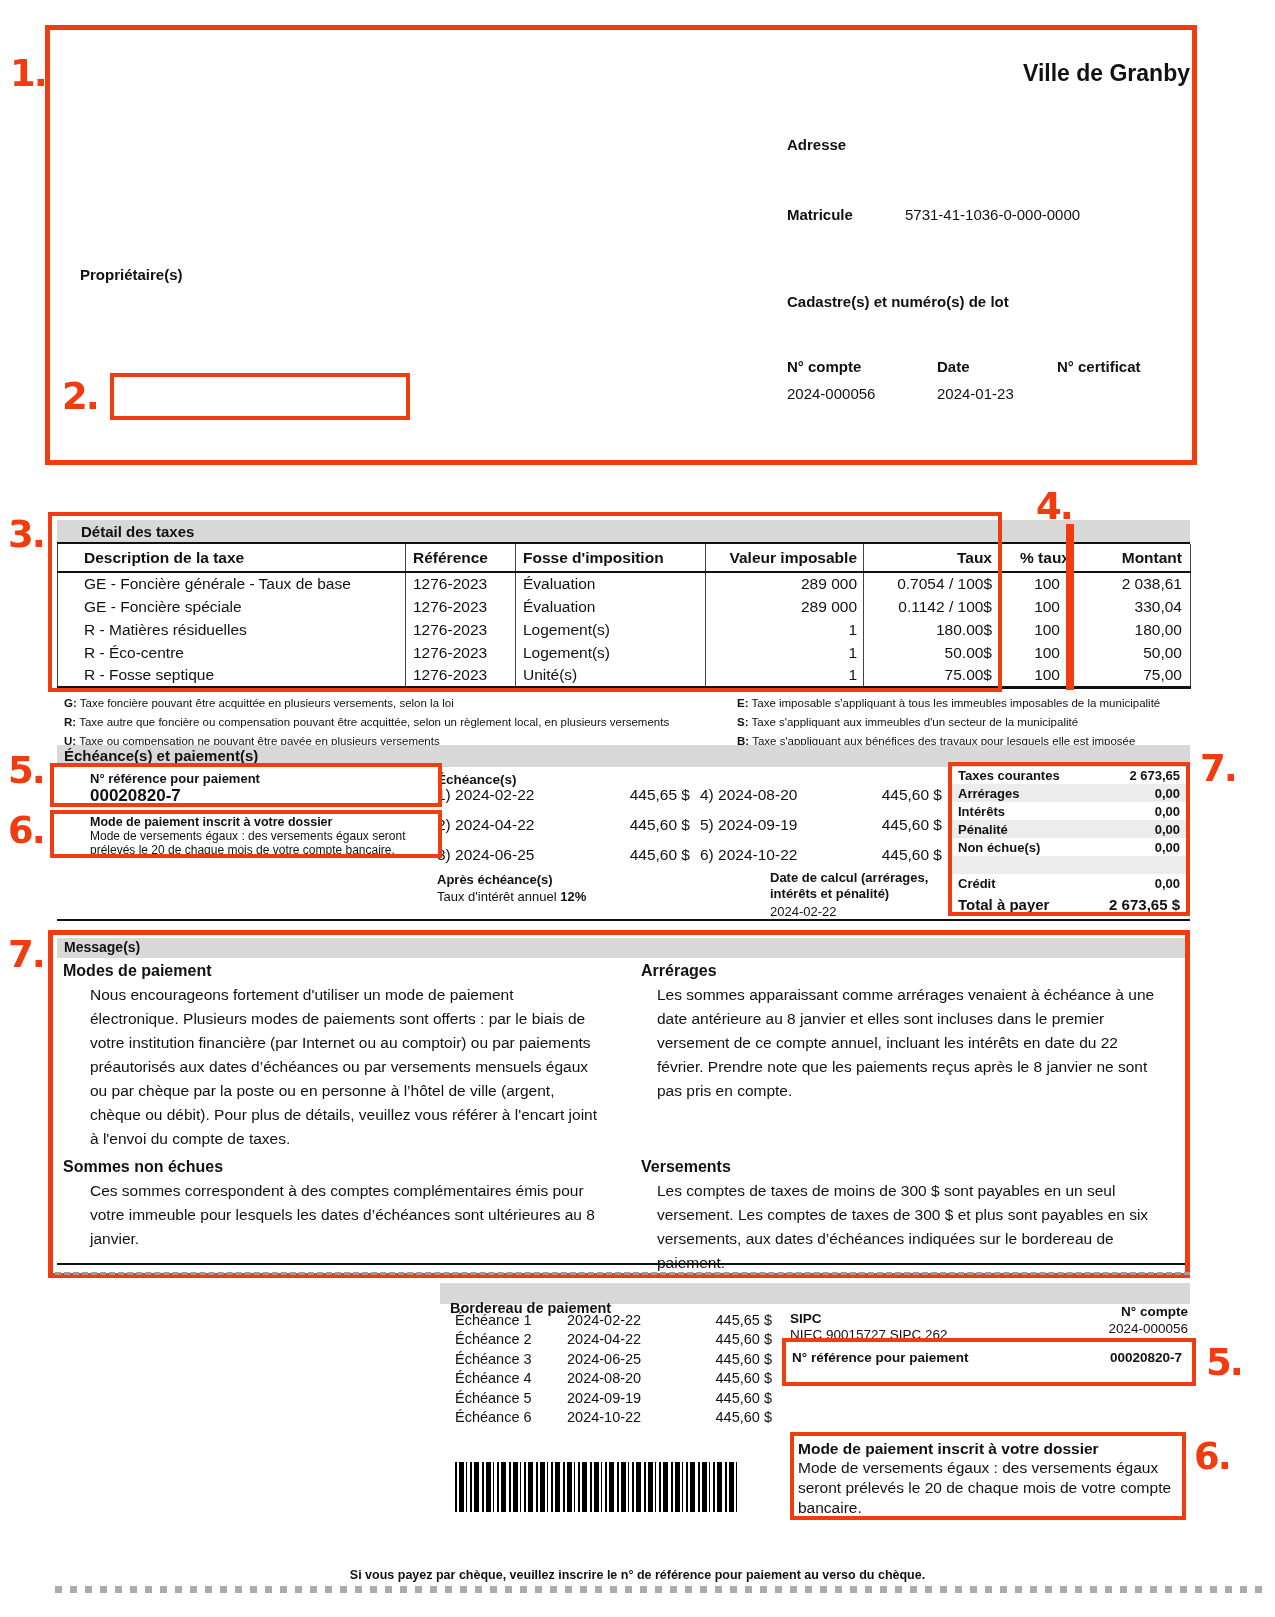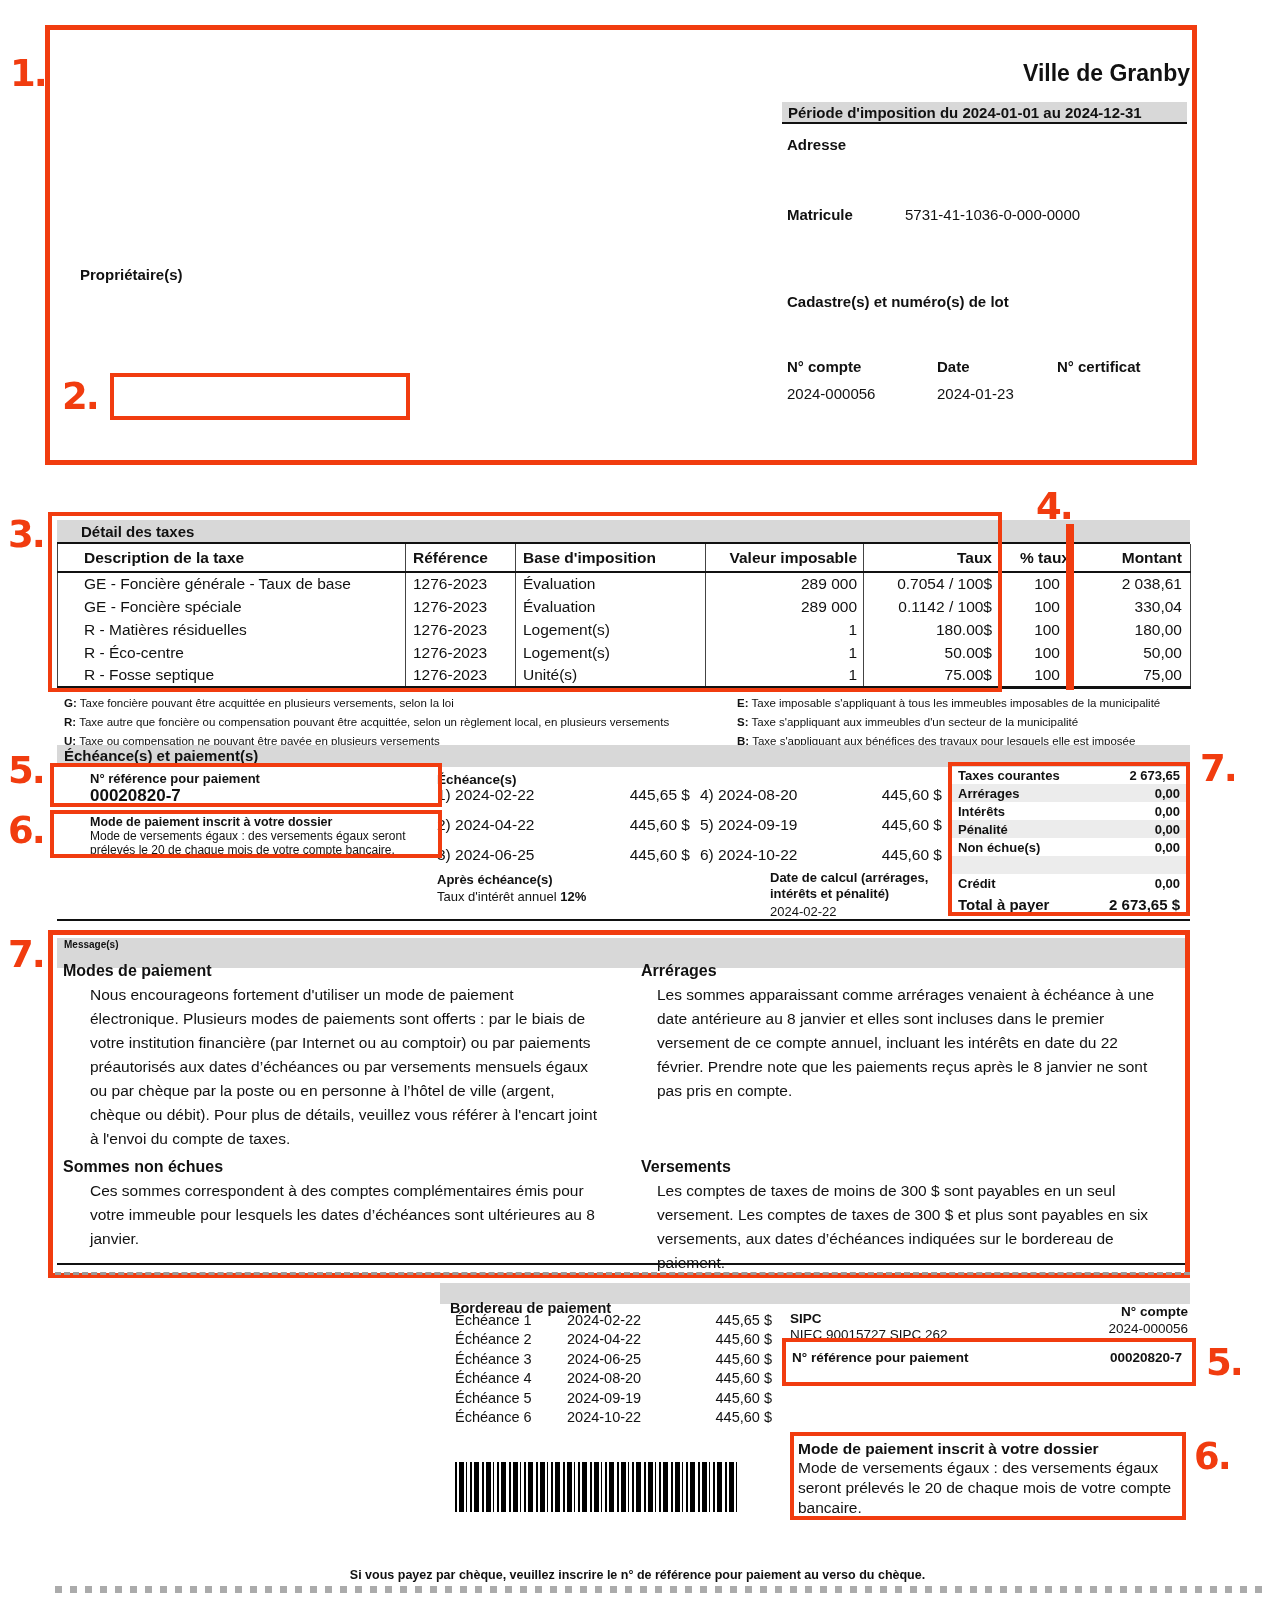--- a/index.html
+++ b/index.html
@@ -34,21 +34,20 @@
   .hline{position:absolute; background:#111;}
   .dash{position:absolute; border-top:3px dashed #9b9b9b; z-index:12;}
   .dots{position:absolute; background:repeating-linear-gradient(90deg,#ababab 0 7px,transparent 7px 15px);}
 </style>
 </head>
 <body>
 
 <div class="page">
 
   <div class="abs b" style="left:930px;top:60px;width:260px;text-align:right;font-size:23px">Ville de Granby</div>
-  <div class="abs bar" style="left:782px;top:102px;width:405px;height:22px;border-bottom:2px solid #111;font-size:15px;padding:2px 0 0 6px;white-space:nowrap">Période d'imposition du 2024-01-01 au 2024-12-31</div>
   <div class="abs b" style="left:787px;top:136px;font-size:15px">Adresse</div>
   <div class="abs b" style="left:80px;top:266px;font-size:15px">Propriétaire(s)</div>
   <div class="abs b" style="left:787px;top:206px;font-size:15px">Matricule</div>
   <div class="abs" style="left:905px;top:206px;font-size:15px">5731-41-1036-0-000-0000</div>
   <div class="abs b" style="left:787px;top:293px;font-size:15px">Cadastre(s) et numéro(s) de lot</div>
   <div class="abs b" style="left:787px;top:358px;font-size:15px">N° compte</div>
   <div class="abs b" style="left:937px;top:358px;font-size:15px">Date</div>
   <div class="abs b" style="left:1057px;top:358px;font-size:15px">N° certificat</div>
   <div class="abs" style="left:787px;top:385px;font-size:15px">2024-000056</div>
   <div class="abs" style="left:937px;top:385px;font-size:15px">2024-01-23</div>
@@ -61,21 +60,21 @@
         <col style="width:190px">
         <col style="width:158px">
         <col style="width:135px">
         <col style="width:72px">
         <col style="width:120px">
     </colgroup>
     <thead>
       <tr>
         <th class="al pl26">Description de la taxe</th>
         <th class="al pl7">Référence</th>
-        <th class="al pl7">Base d'imposition</th>
+        <th class="al pl7">Fosse d'imposition</th>
         <th class="ar pr6">Valeur imposable</th>
         <th class="ar pr6">Taux</th>
         <th class="ac">% taux</th>
         <th class="ar pr8">Montant</th>
       </tr>
     </thead>
     <tbody>
       <tr>
         <td class="al pl26">GE - Foncière générale - Taux de base</td>
         <td class="al pl7">1276-2023</td>
@@ -191,21 +190,21 @@
         <span>0,00</span>
       </div>
     <div class="trow total">
         <span>Total à payer</span>
         <span>2 673,65 $</span>
       </div>
   </div>
 
   <div class="hline" style="left:57px;top:919px;width:1133px;height:2px"></div>
 
-  <div class="abs bar" style="left:57px;top:938px;width:1133px;height:30px;font-size:10px;padding:1px 0 0 7px">Message(s)</div>
+  <div class="abs bar" style="left:57px;top:938px;width:1133px;height:20px;font-size:14px;padding:1px 0 0 7px">Message(s)</div>
   <div class="abs msg-h" style="left:63px;top:962px">Modes de paiement</div>
   <div class="abs msg-p" style="left:90px;top:983px;width:515px">Nous encourageons fortement d'utiliser un mode de paiement électronique. Plusieurs modes de paiements sont offerts : par le biais de votre institution financière (par Internet ou au comptoir) ou par paiements préautorisés aux dates d’échéances ou par versements mensuels égaux ou par chèque par la poste ou en personne à l’hôtel de ville (argent, chèque ou débit). Pour plus de détails, veuillez vous référer à l'encart joint à l'envoi du compte de taxes.</div>
   <div class="abs msg-h" style="left:63px;top:1158px">Sommes non échues</div>
   <div class="abs msg-p" style="left:90px;top:1179px;width:515px">Ces sommes correspondent à des comptes complémentaires émis pour votre immeuble pour lesquels les dates d’échéances sont ultérieures au 8 janvier.</div>
   <div class="abs msg-h" style="left:641px;top:962px">Arrérages</div>
   <div class="abs msg-p" style="left:657px;top:983px;width:510px">Les sommes apparaissant comme arrérages venaient à échéance à une date antérieure au 8 janvier et elles sont incluses dans le premier versement de ce compte annuel, incluant les intérêts en date du 22 février. Prendre note que les paiements reçus après le 8 janvier ne sont pas pris en compte.</div>
   <div class="abs msg-h" style="left:641px;top:1158px">Versements</div>
   <div class="abs msg-p" style="left:657px;top:1179px;width:510px">Les comptes de taxes de moins de 300 $ sont payables en un seul versement. Les comptes de taxes de 300 $ et plus sont payables en six versements, aux dates d’échéances indiquées sur le bordereau de paiement.</div>
 
   <div class="hline" style="left:57px;top:1263px;width:1133px;height:2px"></div>

